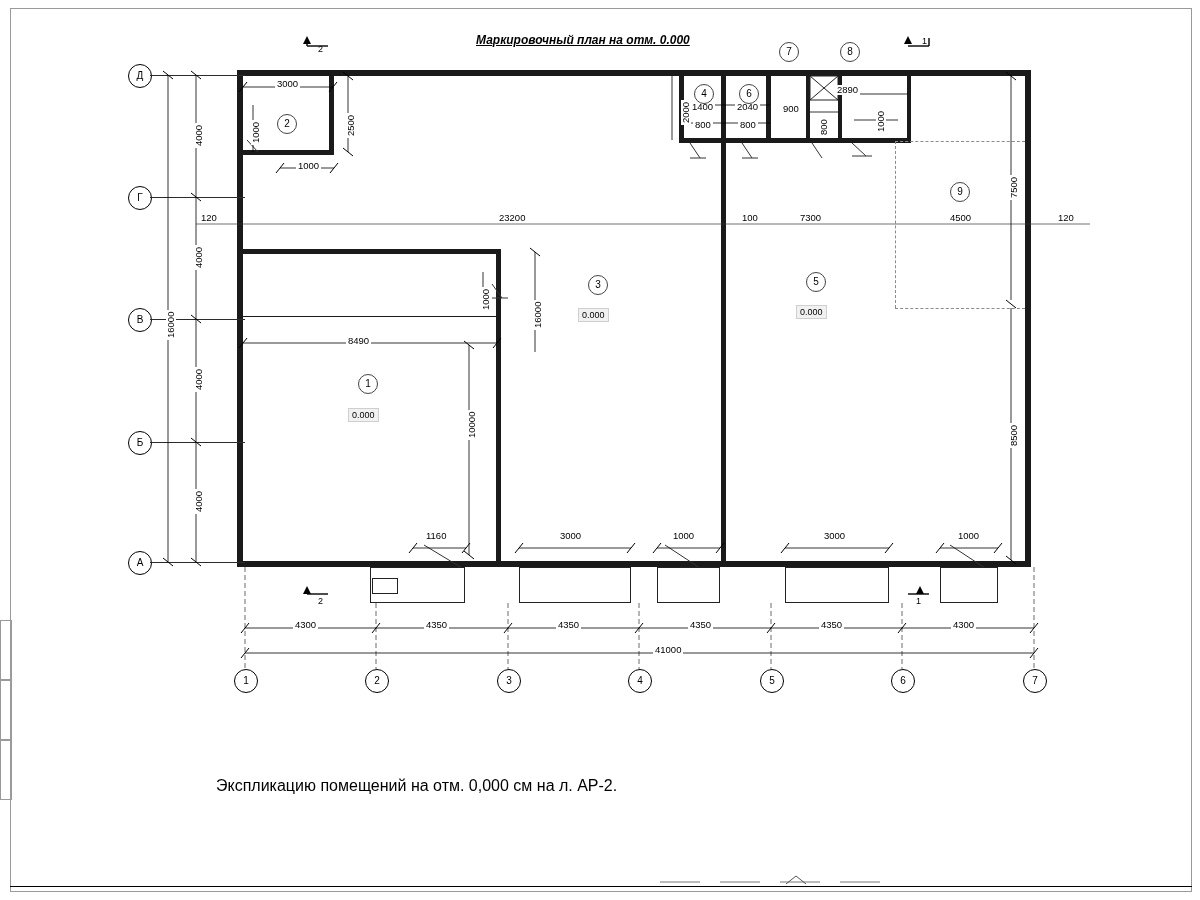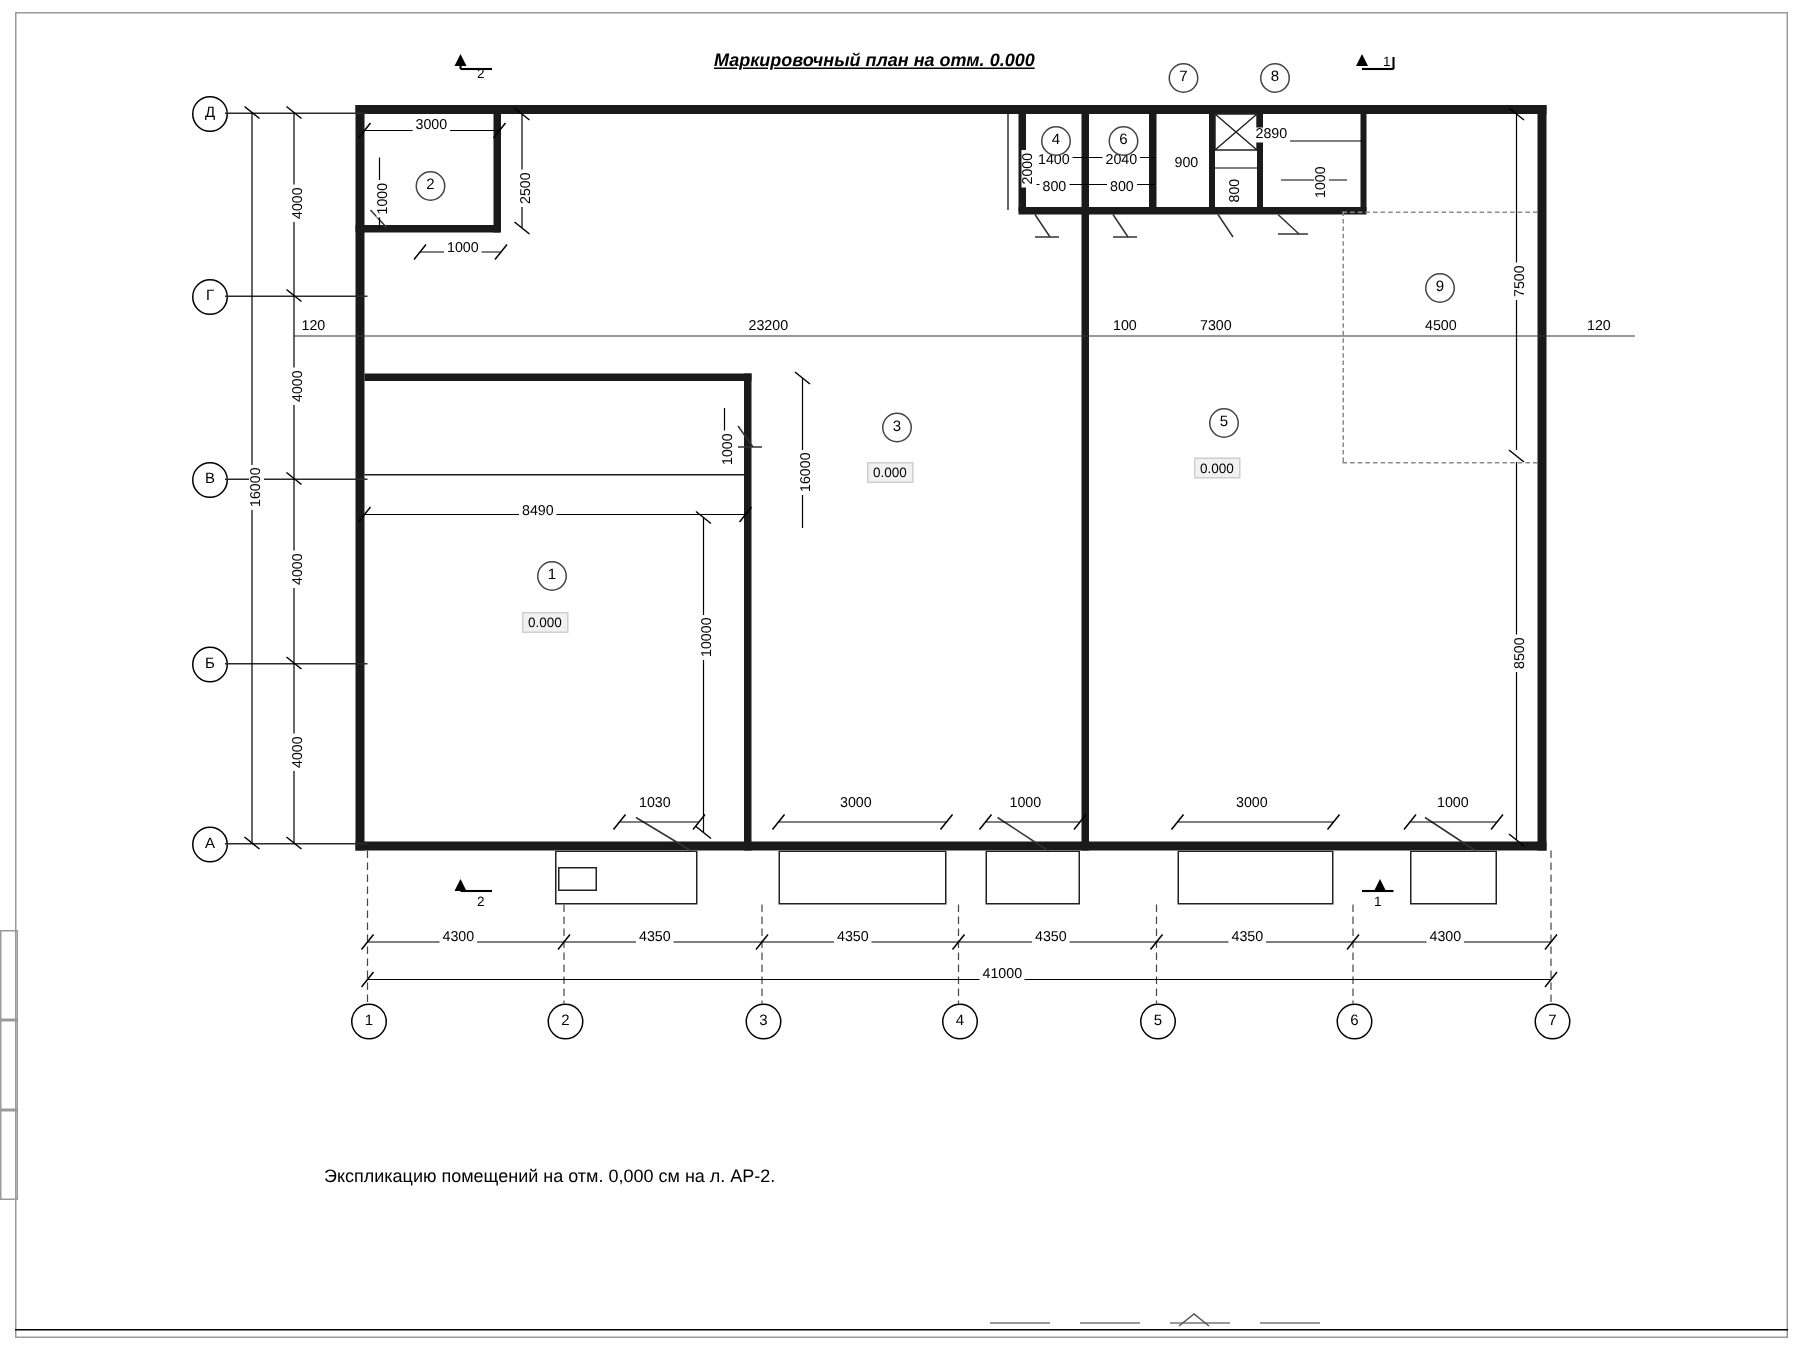--- a/index.html
+++ b/index.html
@@ -72,21 +72,21 @@
   .title {
     position: absolute;
     font-style: italic;
     font-weight: bold;
     font-size: 12px;
     text-decoration: underline;
     white-space: nowrap;
   }
   .note {
     position: absolute;
-    font-size: 12px;
+    font-size: 16px;
     white-space: nowrap;
     text-align: right;
   }
   .frame {
     position: absolute;
     border: 1px solid #9a9a9a;
     box-sizing: border-box;
   }
   .dashed {
     position: absolute;
@@ -328,21 +328,21 @@
     <line x1="462" y1="553" x2="470" y2="543" stroke="#000" stroke-width="1"></line>
     <line x1="515" y1="553" x2="523" y2="543" stroke="#000" stroke-width="1"></line>
     <line x1="627" y1="553" x2="635" y2="543" stroke="#000" stroke-width="1"></line>
     <line x1="653" y1="553" x2="661" y2="543" stroke="#000" stroke-width="1"></line>
     <line x1="716" y1="553" x2="724" y2="543" stroke="#000" stroke-width="1"></line>
     <line x1="781" y1="553" x2="789" y2="543" stroke="#000" stroke-width="1"></line>
     <line x1="885" y1="553" x2="893" y2="543" stroke="#000" stroke-width="1"></line>
     <line x1="936" y1="553" x2="944" y2="543" stroke="#000" stroke-width="1"></line>
     <line x1="994" y1="553" x2="1002" y2="543" stroke="#000" stroke-width="1"></line>
   </svg>
-  <div class="dimtxt" style="left:424px; top:531px;">1030</div>
+  <div class="dimtxt" style="left:424px; top:531px;">1160</div>
   <div class="dimtxt" style="left:558px; top:531px;">3000</div>
   <div class="dimtxt" style="left:671px; top:531px;">1000</div>
   <div class="dimtxt" style="left:822px; top:531px;">3000</div>
   <div class="dimtxt" style="left:956px; top:531px;">1000</div>
 
   <svg class="ov">
     <line x1="243" y1="343" x2="497" y2="343" stroke="#000" stroke-width="0.8"></line>
     <line x1="239" y1="348" x2="247" y2="338" stroke="#000" stroke-width="1"></line>
     <line x1="493" y1="348" x2="501" y2="338" stroke="#000" stroke-width="1"></line>
     <line x1="469" y1="345" x2="469" y2="555" stroke="#000" stroke-width="0.8"></line>

